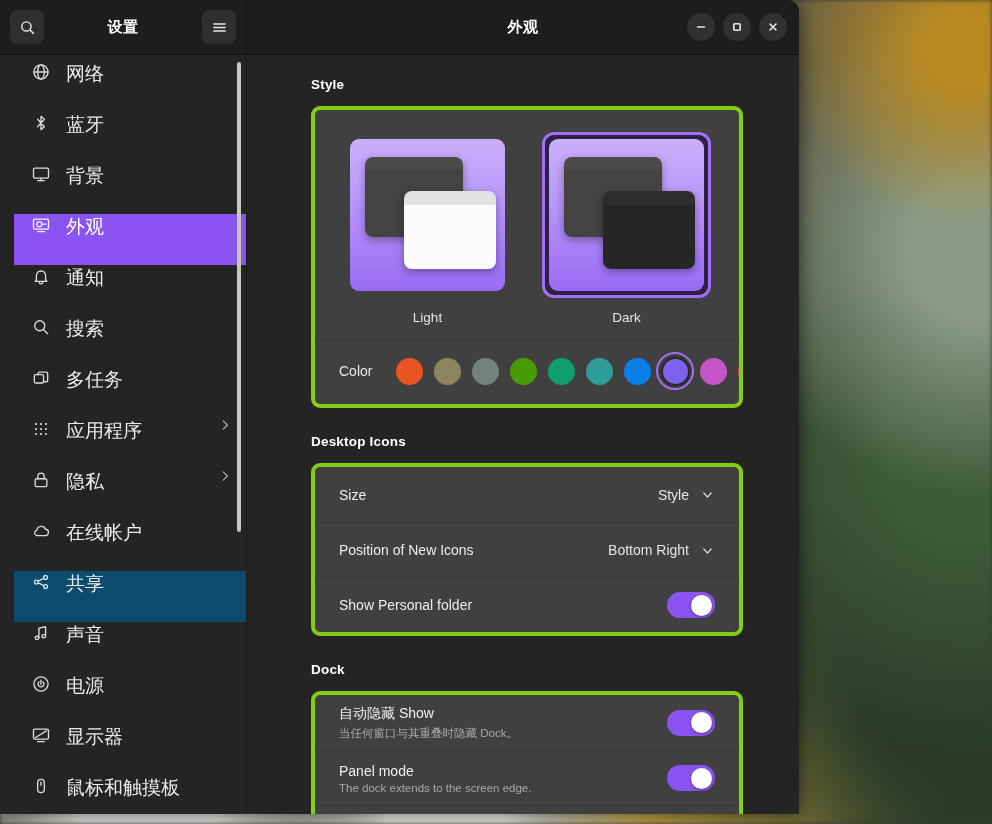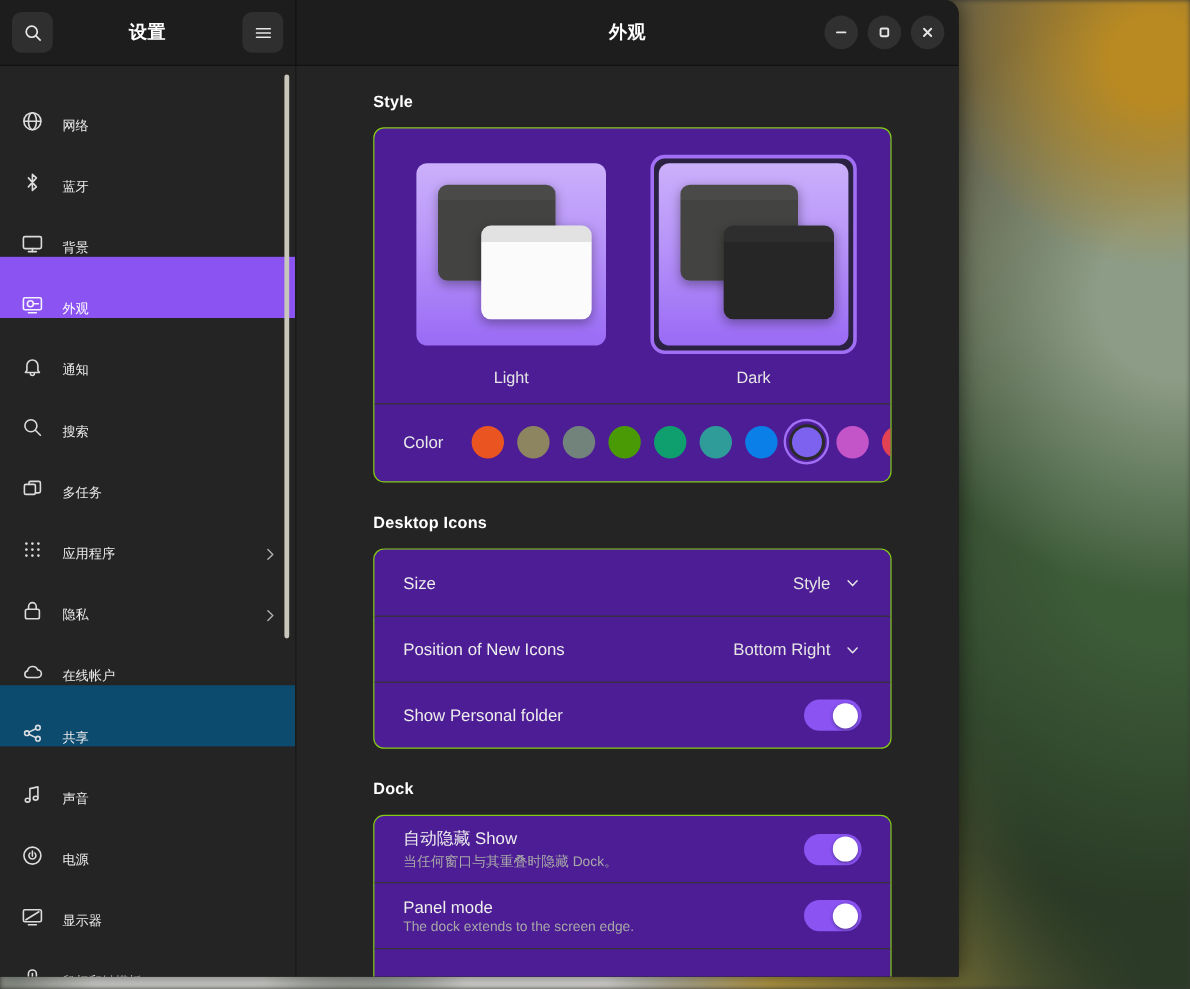--- a/index.html
+++ b/index.html
@@ -110,27 +110,28 @@
   .sidebar {
     width: 246px;
     flex: 0 0 246px;
     background: #242424;
     position: relative;
     overflow: hidden;
   }
   .nav-list { padding-top: 6px; }
   .nav-item {
     display: flex;
-    align-items: flex-end;
+    align-items: flex-start;
     height: 51px;
     padding: 0 14px 0 16px;
     color: #ebebeb;
-    font-size: 11px;
+    font-size: 19px;
     cursor: pointer;
     position: relative;
+    margin-left: 14px;
   }
   .nav-item.selected { background: #8a53f2; color: #ffffff; }
   .nav-item.hovered { background: #0c4a6e; }
   .nav-icon {
     width: 22px; height: 22px;
     flex: 0 0 22px;
     margin-right: 14px;
     display: flex; align-items: center; justify-content: center;
     opacity: .92;
   }
@@ -158,22 +159,22 @@
     position: relative;
   }
   .section-title {
     color: #ffffff;
     font-size: 13.5px;
     font-weight: bold;
     margin-bottom: 14px;
     letter-spacing: .2px;
   }
   .card {
-    background: #4c1d95;
-    border: 1px solid #84cc16;
+    background: #404040;
+    border: 4px solid #84cc16;
     border-radius: 9px;
     margin-bottom: 26px;
     overflow: hidden;
   }
 
   
   .style-card { padding: 0; }
   .themes {
     display: flex;
     gap: 30px;

